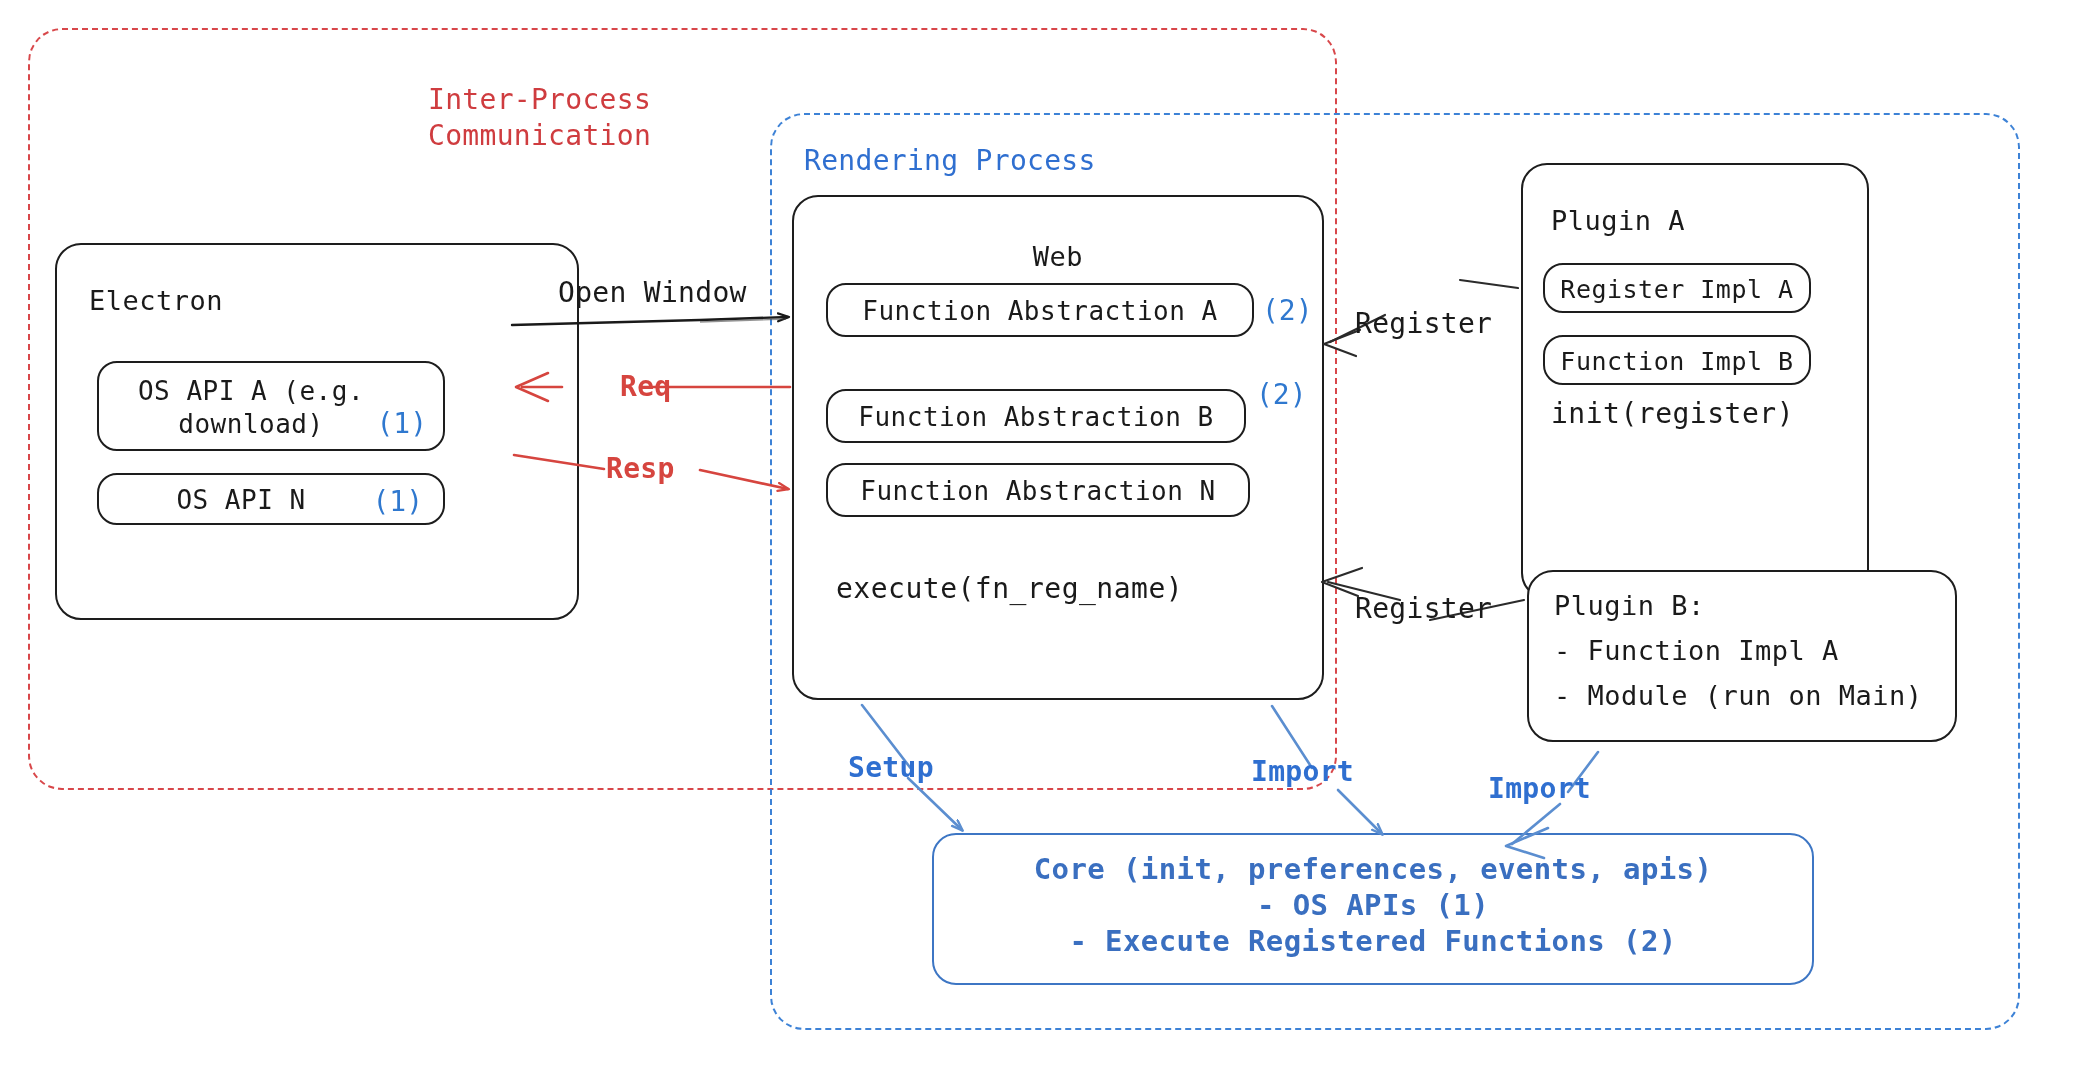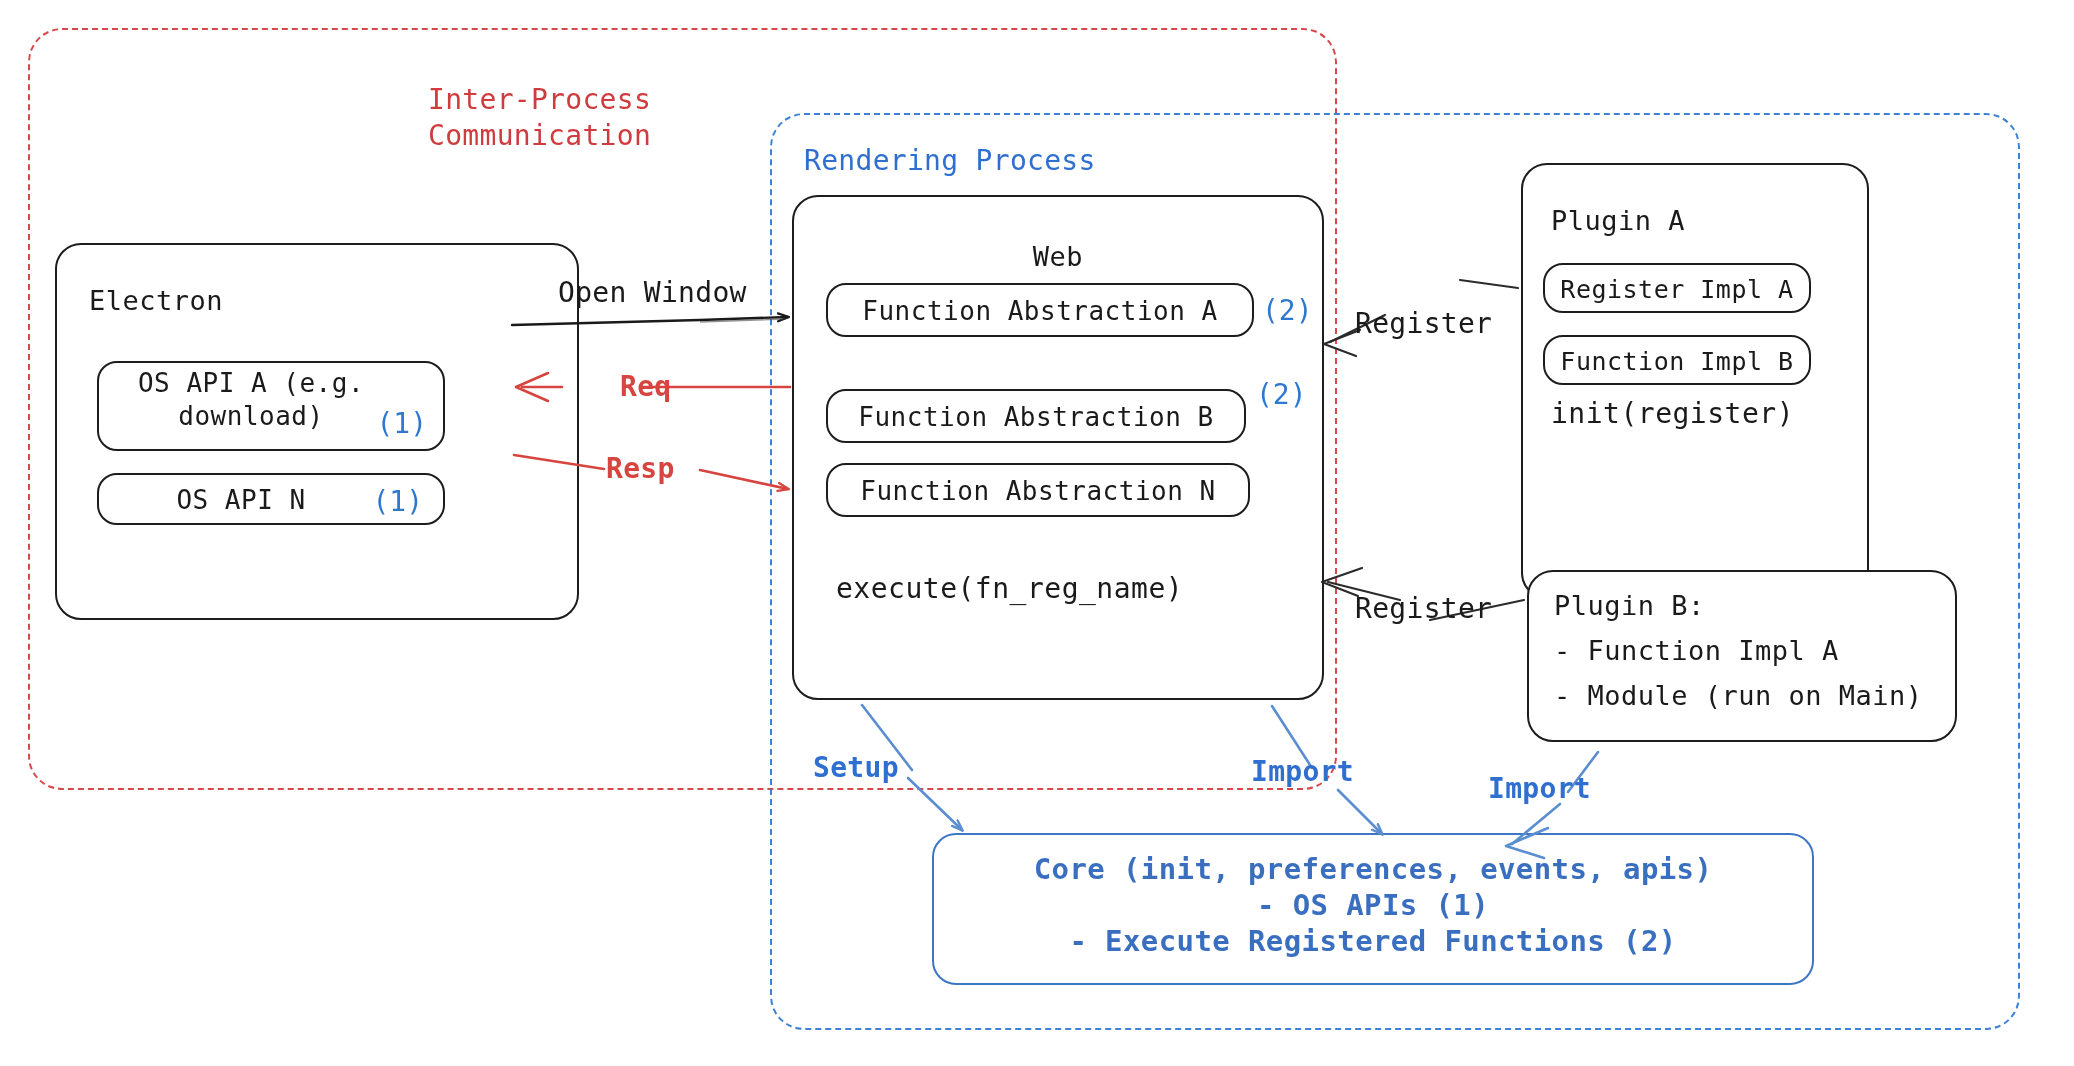--- a/index.html
+++ b/index.html
@@ -96,21 +96,21 @@
 
   <div class="group-label ipc" style="left:428px;top:82px;">Inter-Process
 Communication</div>
 
   <div class="group-label render" style="left:804px;top:143px;">Rendering Process</div>
 
   <div class="box" style="left:55px;top:243px;width:524px;height:377px;">
     <div class="box-title" style="left:32px;top:40px;">Electron</div>
 
     <div class="box inner" style="left:40px;top:116px;width:348px;height:90px;">
-      <div class="centered-text" style="top:4px;font-size:26px;line-height:1.28;padding-right:40px;">OS API A (e.g.
+      <div class="centered-text" style="top:12px;font-size:26px;line-height:1.28;padding-right:40px;">OS API A (e.g.
 download)</div>
       <div class="marker" style="right:16px;top:44px;">(1)</div>
     </div>
 
     <div class="box inner" style="left:40px;top:228px;width:348px;height:52px;">
       <div class="centered-text" style="top:10px;font-size:26px;padding-right:60px;">OS API N</div>
       <div class="marker" style="right:20px;top:10px;">(1)</div>
     </div>
   </div>
 
@@ -221,19 +221,19 @@
   <div class="edge-label black" style="left:558px;top:276px;">Open Window</div>
 
   <div class="edge-label red" style="left:620px;top:370px;">Req</div>
 
   <div class="edge-label red" style="left:606px;top:452px;">Resp</div>
 
   <div class="edge-label black" style="left:1355px;top:307px;">Register</div>
 
   <div class="edge-label black" style="left:1355px;top:592px;">Register</div>
 
-  <div class="edge-label blue" style="left:813px;top:751px;">Setup</div>
+  <div class="edge-label blue" style="left:848px;top:751px;">Setup</div>
 
   <div class="edge-label blue" style="left:1251px;top:755px;">Import</div>
 
   <div class="edge-label blue" style="left:1488px;top:772px;">Import</div>
 
 </div>
 
 </body></html>

